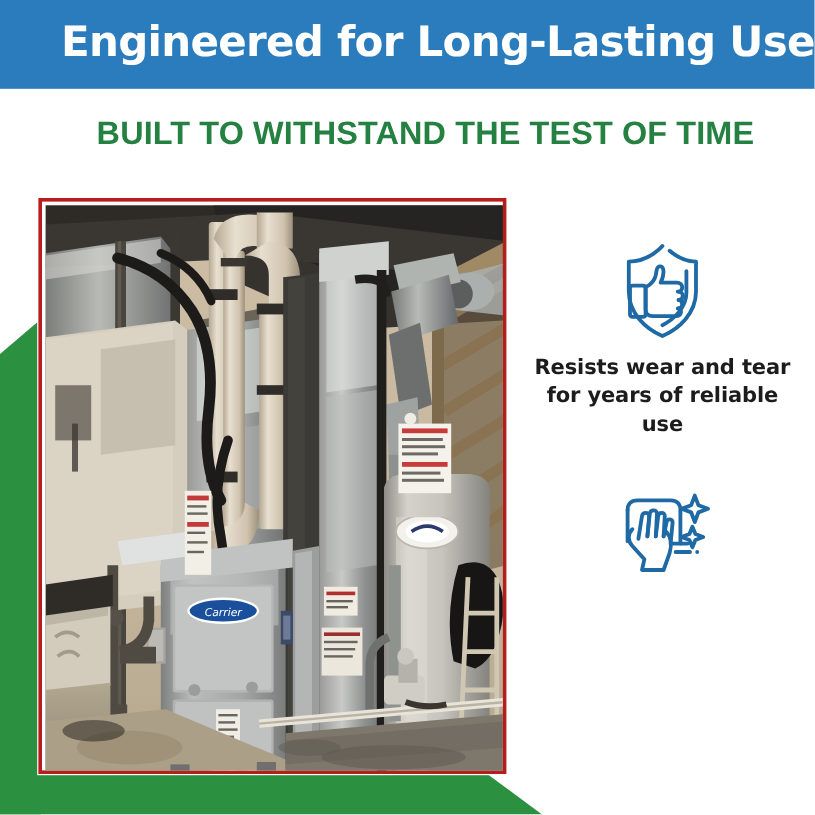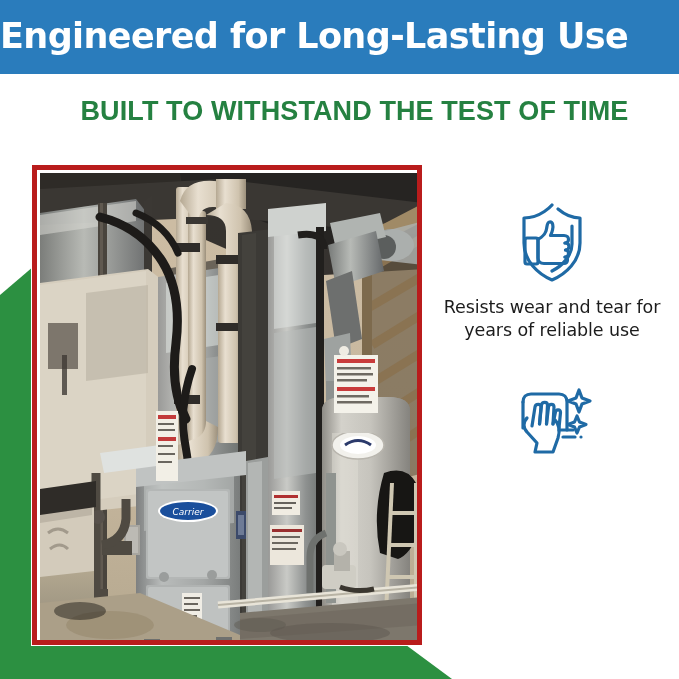--- a/index.html
+++ b/index.html
@@ -26,21 +26,21 @@
   
   .header-band {
     position: absolute;
     left: 0;
     top: 0;
     width: 679px;
     height: 74px;
     background: #2a7cbc;
     display: flex;
     align-items: center;
-    justify-content: flex-start;
+    justify-content: flex-end;
   }
   .header-title {
     color: #ffffff;
     font-family: "DejaVu Sans", sans-serif;
     font-weight: bold;
     font-size: 35px;
     letter-spacing: -0.6px;
     line-height: 1;
     white-space: nowrap;
     margin-top: -2px;
@@ -81,21 +81,21 @@
   }
 
   
   .photo-frame {
     position: absolute;
     left: 32px;
     top: 165px;
     width: 390px;
     height: 480px;
     background: #ffffff;
-    border: 5px solid #b91c1c;
+    border: 3px solid #b91c1c;
     box-sizing: border-box;
     box-shadow: 0 0 0 1px #ffffff;
     overflow: hidden;
   }
   .photo {
     position: absolute;
     left: 3px;
     top: 3px;
     width: 384px;
     height: 474px;
@@ -107,20 +107,21 @@
   
   .features {
     position: absolute;
     left: 436px;
     top: 200px;
     width: 232px;
   }
   .feature {
     width: 232px;
     text-align: center;
+    font-weight: bold;
   }
   .feature + .feature { margin-top: 36px; }
   .feature-icon {
     height: 86px;
     display: flex;
     align-items: center;
     justify-content: center;
   }
   .feature-icon svg { display: block; }
   .feature-text {

